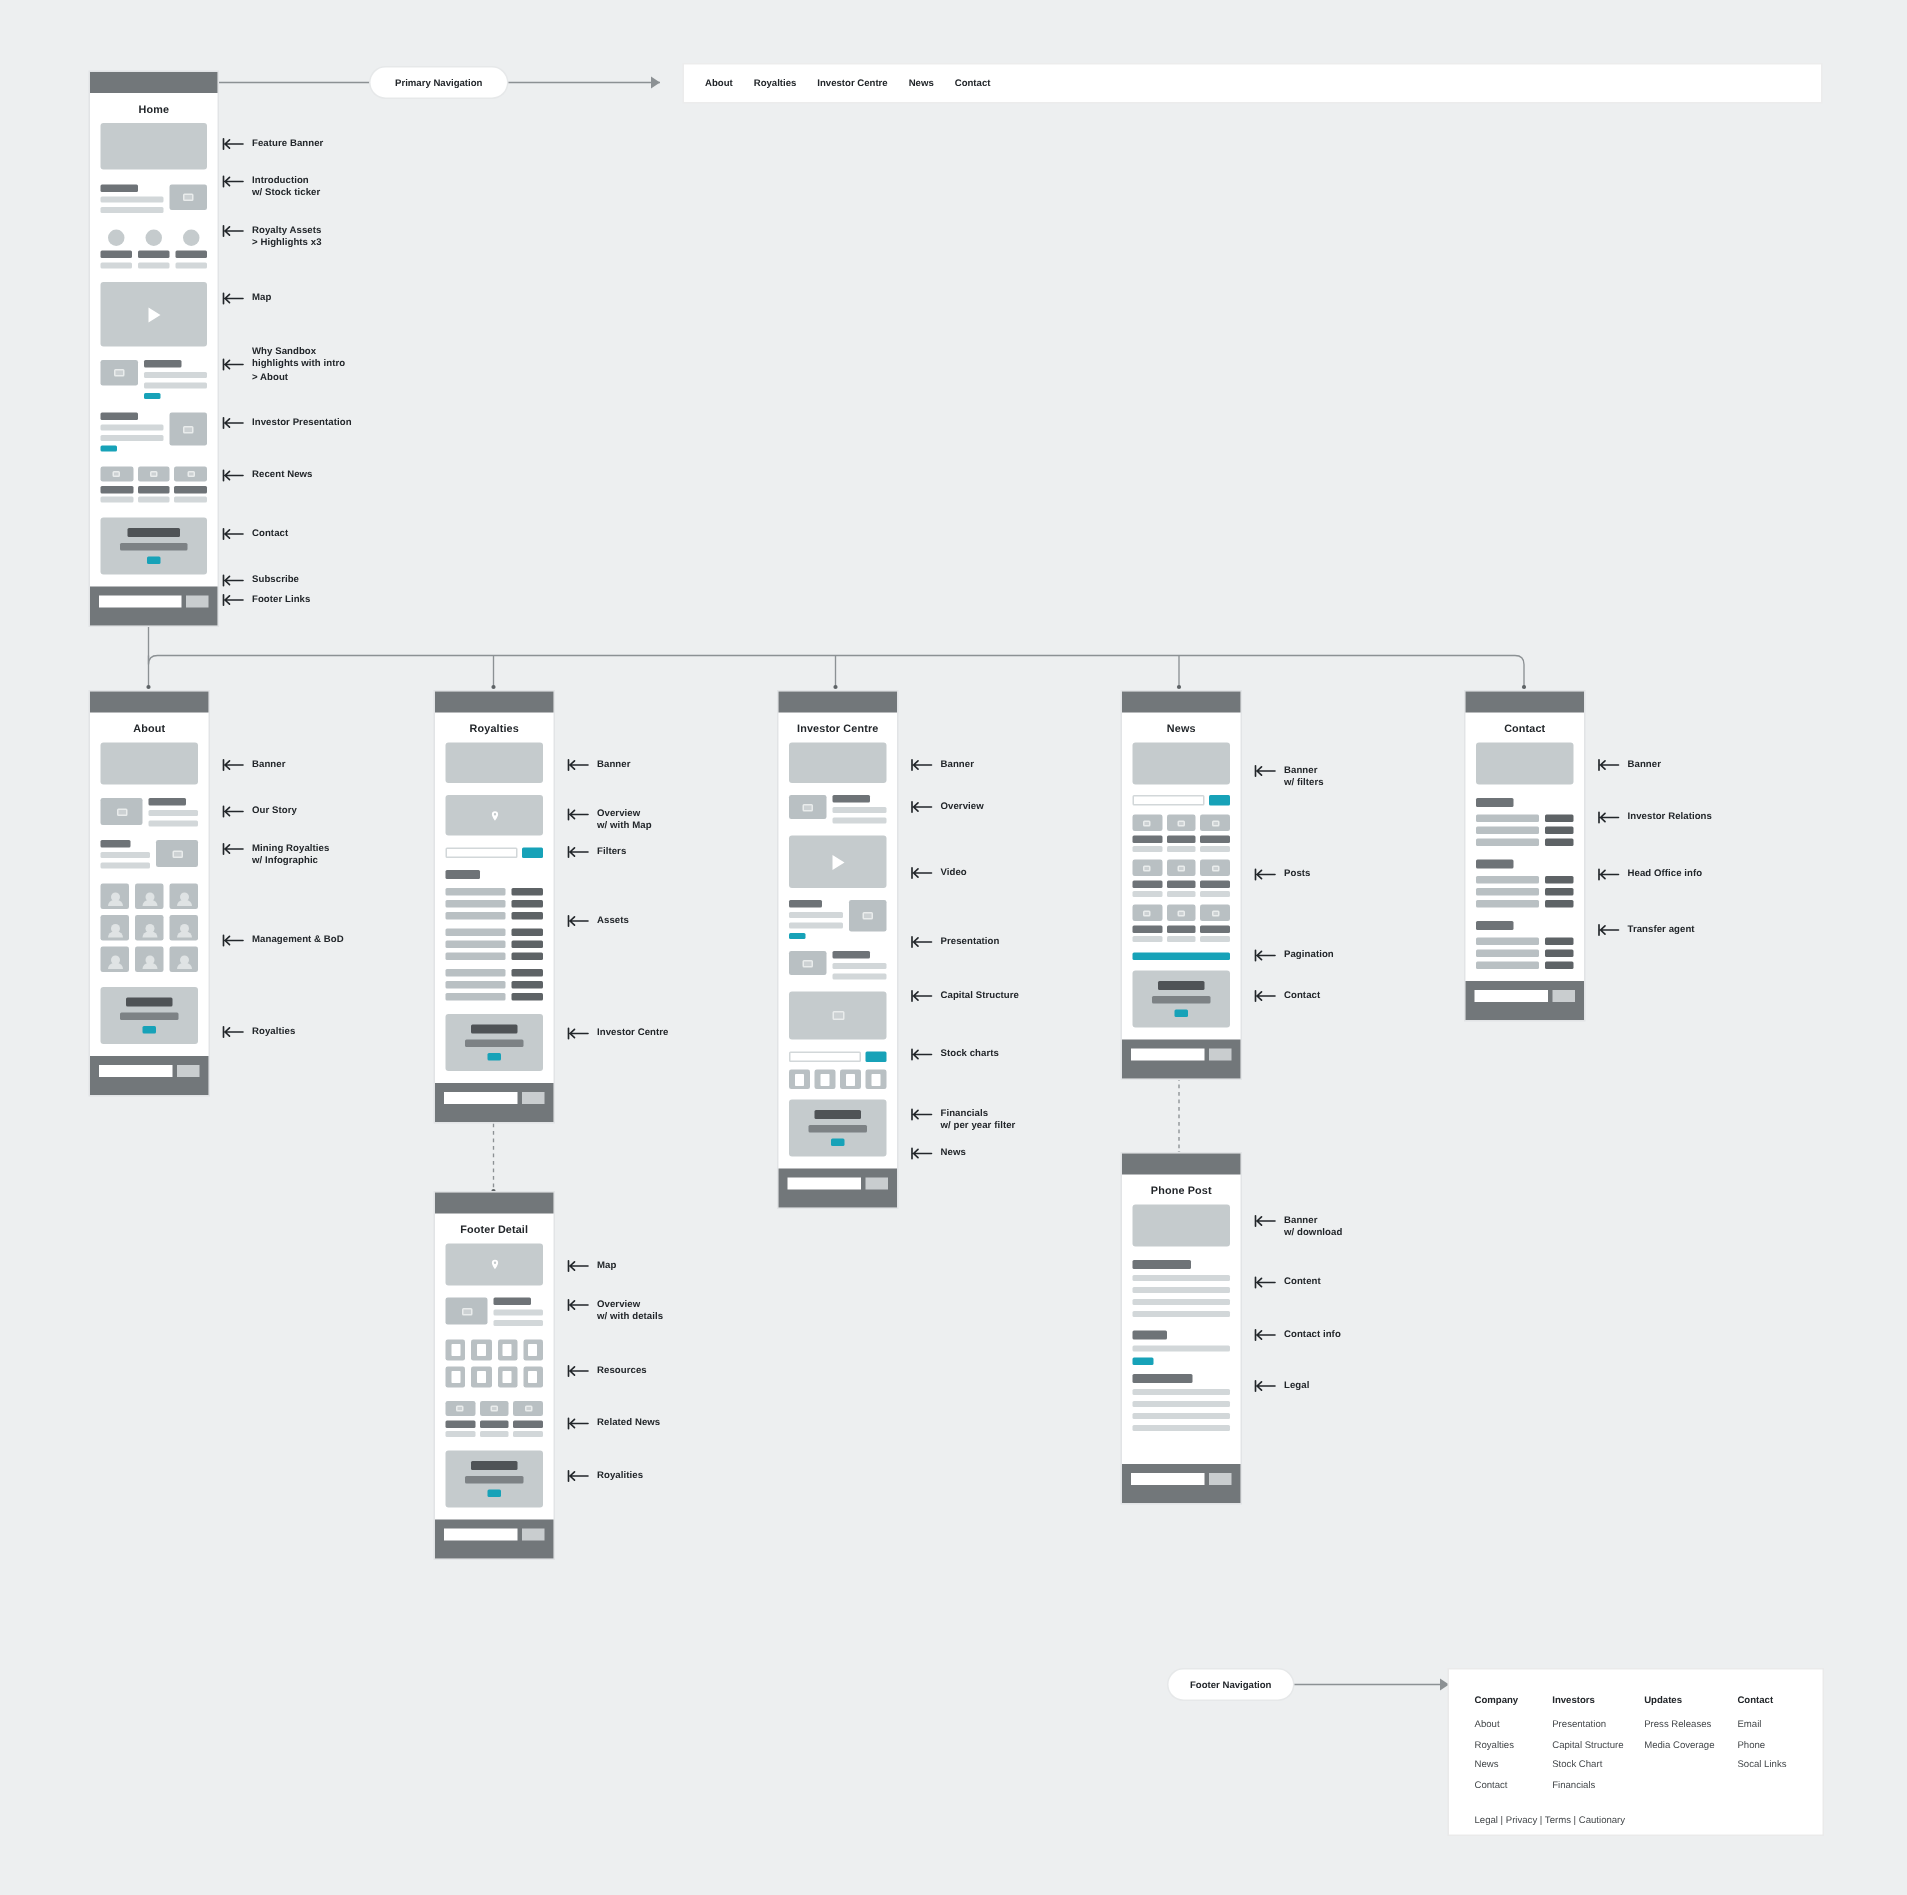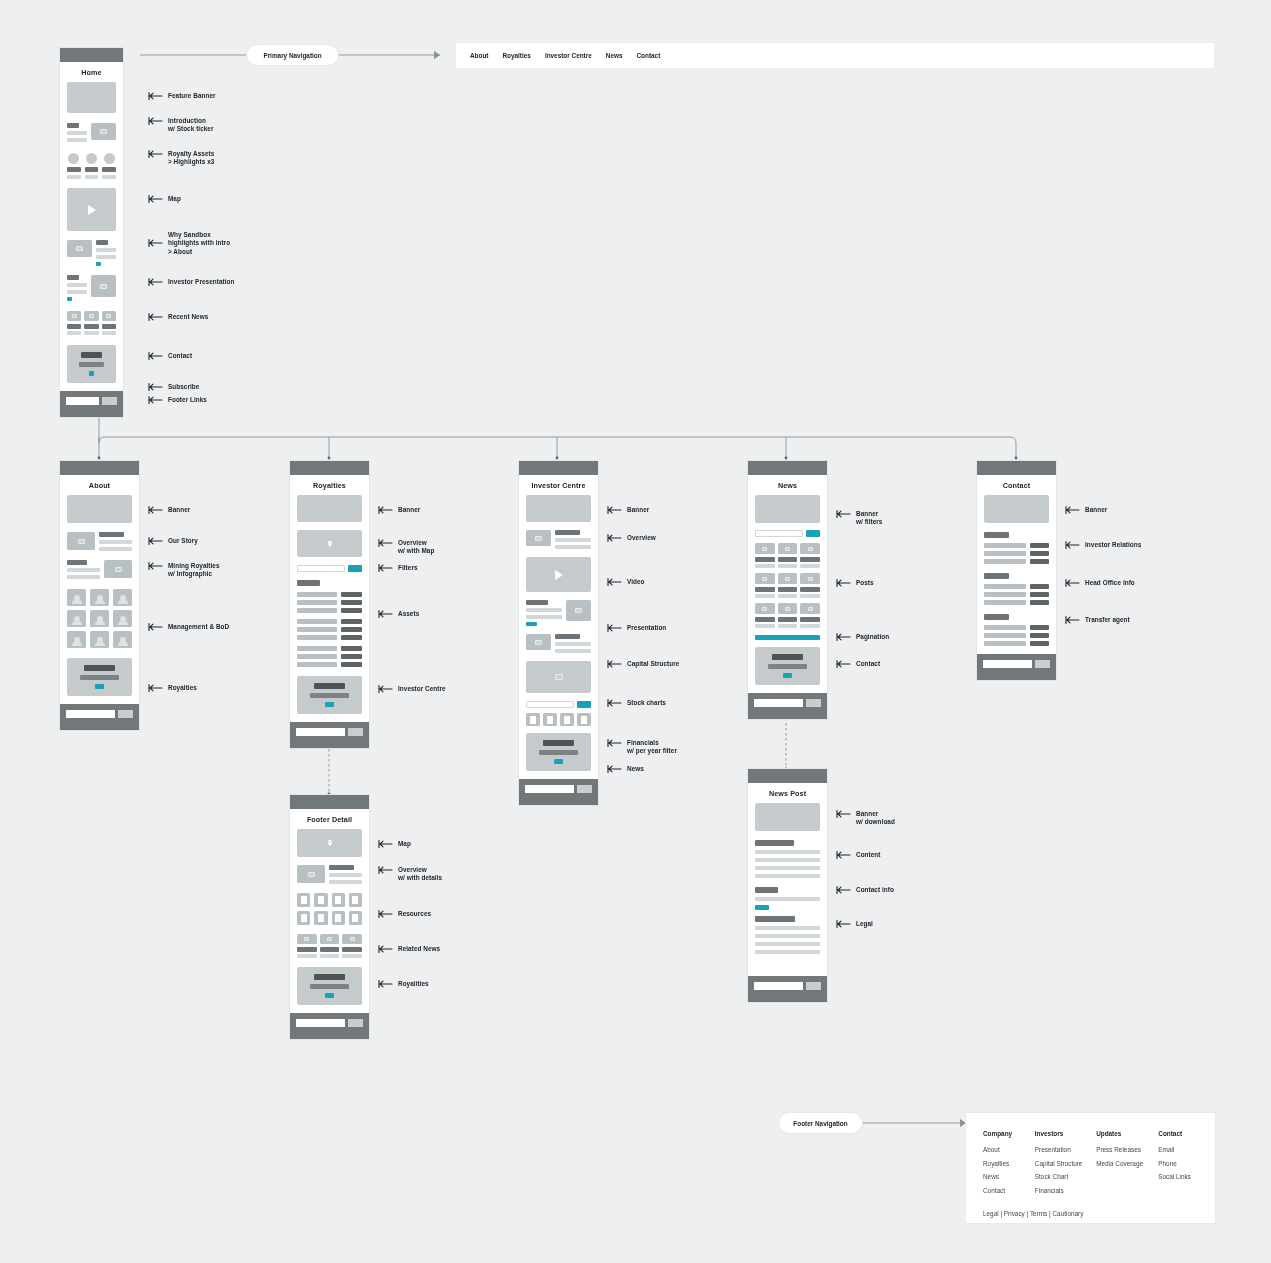--- a/index.html
+++ b/index.html
@@ -159,21 +159,21 @@
   </div>
 
   <div class="navbar" style="left:456px; top:43px; width:758px; height:25px; padding-left:14px;">
     <span class="nav-item">About</span>
     <span class="nav-item">Royalties</span>
     <span class="nav-item">Investor Centre</span>
     <span class="nav-item">News</span>
     <span class="nav-item">Contact</span>
   </div>
 
-  <div class="page" style="left:60px; top:48px; width:63px;">
+  <div class="page" style="left:60px; top:48px; width:85px;">
     <div class="page-card">
       <div class="page-head"></div>
       <div class="page-title">Home</div>
       <div class="page-body">
 
         <div class="banner" style="height:31px;"></div>
 
         <div style="display:flex;gap:4px;margin-top:10px;align-items:flex-start;">
           <div style="flex:1;display:flex;flex-direction:column;gap:3px;">
             <div class="line-d" style="width:60%;"></div>
@@ -912,21 +912,21 @@
   <div class="anno" style="left:836px; top:660px;">
     <svg class="arrow" viewBox="0 0 16 10">
         <path d="M1 1.5V8.5M2 5h12M5 2.2L2 5l3 2.8" stroke="#22262a" stroke-width="1.1" fill="none" stroke-linecap="round" stroke-linejoin="round"></path>
       </svg>
     <span class="txt">Contact</span>
     </div>
 
   <div class="page" style="left:748px; top:769px; width:79px;">
     <div class="page-card">
       <div class="page-head"></div>
-      <div class="page-title">News Post</div>
+      <div class="page-title">Phone Post</div>
       <div class="page-body">
         <div class="banner" style="height:28px;"></div>
         <div style="margin-top:9px;display:flex;flex-direction:column;gap:4px;">
           <div class="line-d" style="width:60%;height:6px;"></div>
           <div class="line"></div>
             <div class="line"></div>
             <div class="line"></div>
             <div class="line"></div>
         </div>
         <div style="margin-top:9px;display:flex;flex-direction:column;gap:4px;">

